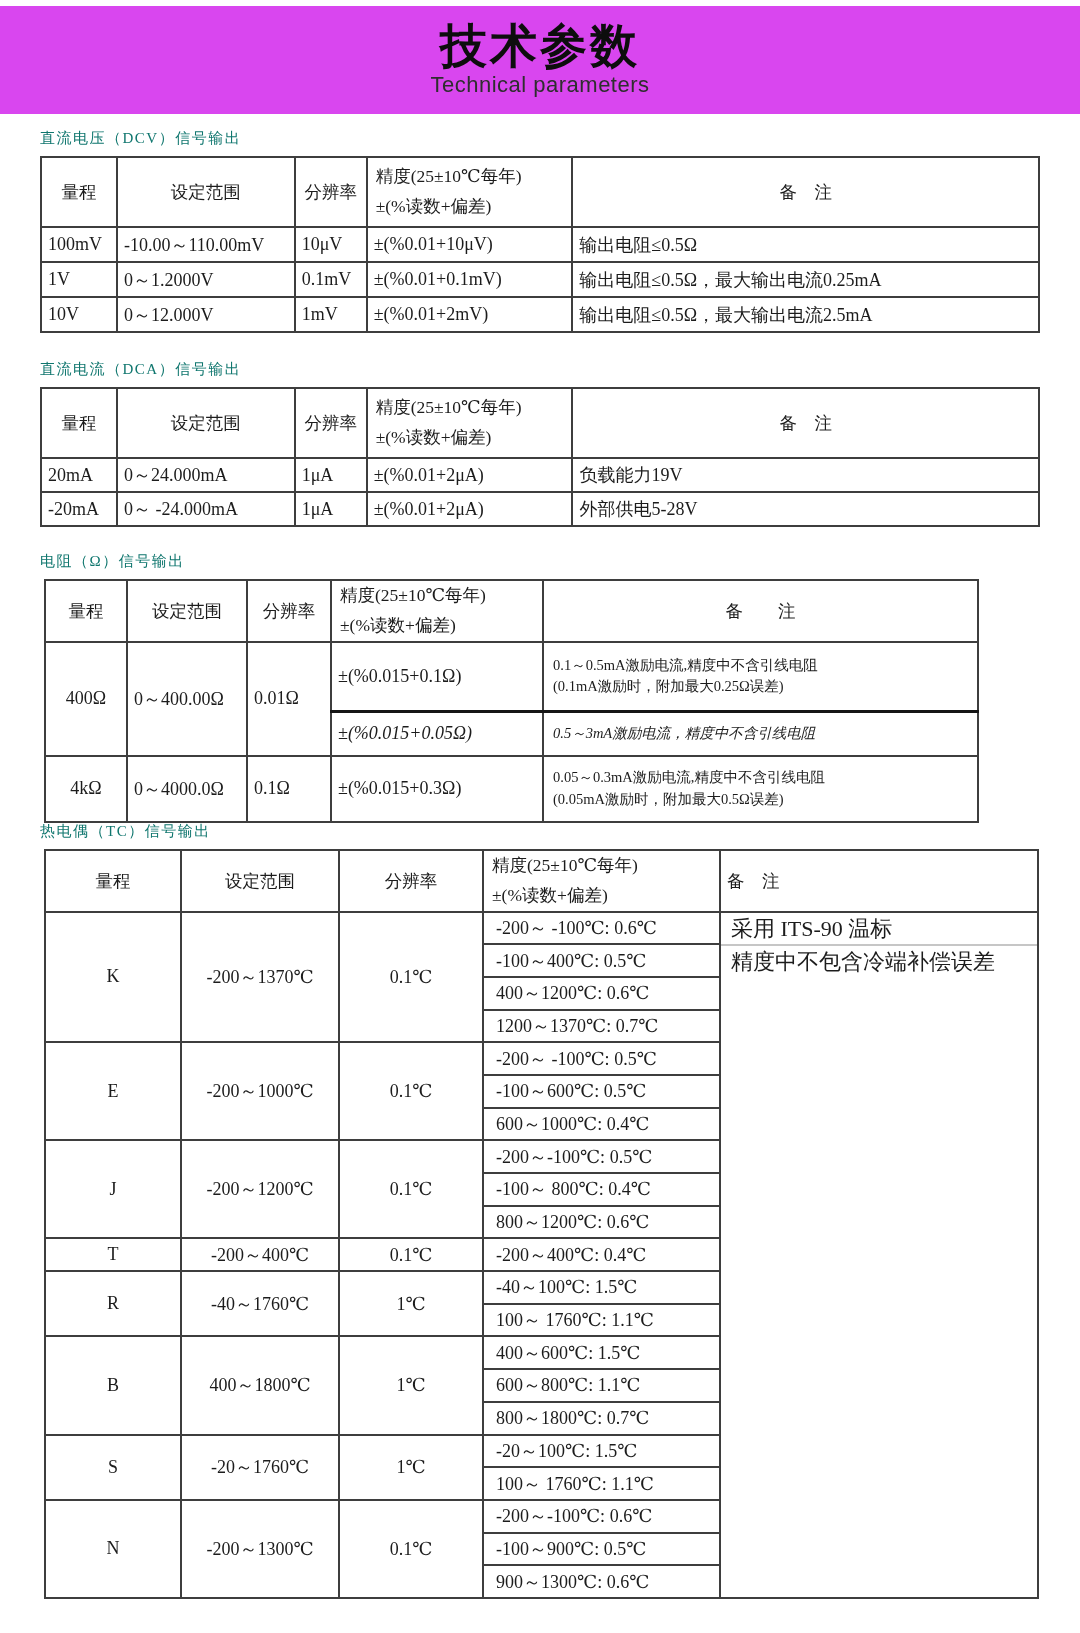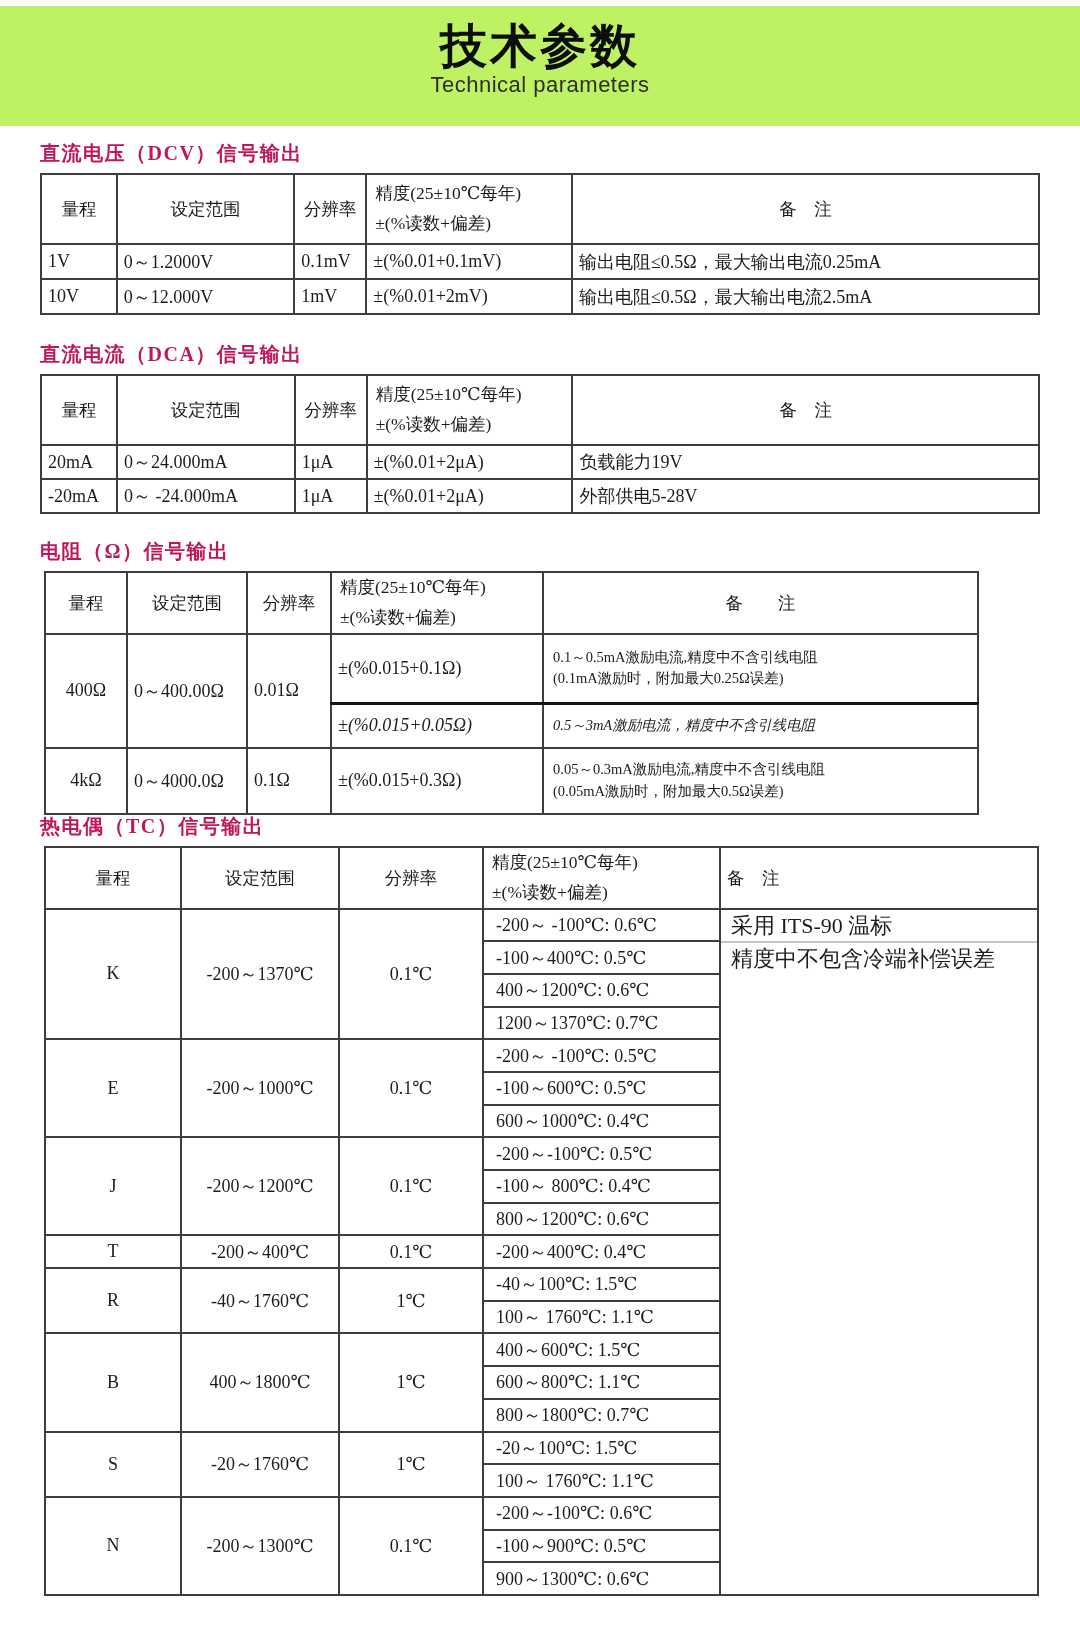--- a/index.html
+++ b/index.html
@@ -2,32 +2,32 @@
 <html><head>
 <meta charset="utf-8">
 <style>
   html,body{margin:0;padding:0;}
   body{
     width:1080px;height:1633px;background:#ffffff;color:#1c1c1c;
     font-family:"Liberation Serif","DejaVu Serif",serif;
     overflow:hidden;
   }
   .banner{
-    margin-top:6px;height:120px;background:#bef264;text-align:center;
+    margin-top:6px;height:108px;background:#d946ef;text-align:center;
     font-family:"Liberation Sans","DejaVu Sans",sans-serif;
   }
   .banner .title{
     margin:0;padding-top:14px;font-size:47px;font-weight:bold;color:#0d0d0d;letter-spacing:3px;line-height:1.1;
   }
   .banner .subtitle{
     margin:0;font-size:22px;color:#2e2e2e;letter-spacing:0.5px;line-height:1.2;
   }
   .content{padding:0 40px;}
   .section-label{
-    font-size:20px;font-weight:bold;color:#be185d;letter-spacing:1.5px;line-height:1;
+    font-size:15px;font-weight:normal;color:#0f766e;letter-spacing:1.5px;line-height:1;
   }
   .lbl1{margin-top:17px;}
   .lbl2{margin-top:29px;}
   .lbl3{margin-top:27px;}
   .lbl4{margin-top:1px;}
 
   table{border-collapse:collapse;table-layout:fixed;margin-top:10px;}
   td{
     border:2px solid #3e3e3e;padding:0 6px;font-size:18px;color:#1c1c1c;
     overflow:hidden;white-space:nowrap;
@@ -84,20 +84,27 @@
       <td class="cen">量程</td>
       <td class="cen">设定范围</td>
       <td class="cen">分辨率</td>
       <td class="acc-h">
             <span class="l">精度(25±10℃每年)</span>
             <span class="l">±(%读数+偏差)</span>
           </td>
       <td class="cen">备　注</td>
     </tr>
     <tr class="r">
+      <td>100mV</td>
+      <td>-10.00～110.00mV</td>
+      <td>10μV</td>
+      <td>±(%0.01+10μV)</td>
+      <td>输出电阻≤0.5Ω</td>
+    </tr>
+    <tr class="r">
       <td>1V</td>
       <td>0～1.2000V</td>
       <td>0.1mV</td>
       <td>±(%0.01+0.1mV)</td>
       <td>输出电阻≤0.5Ω，最大输出电流0.25mA</td>
     </tr>
     <tr class="r">
       <td>10V</td>
       <td>0～12.000V</td>
       <td>1mV</td>

